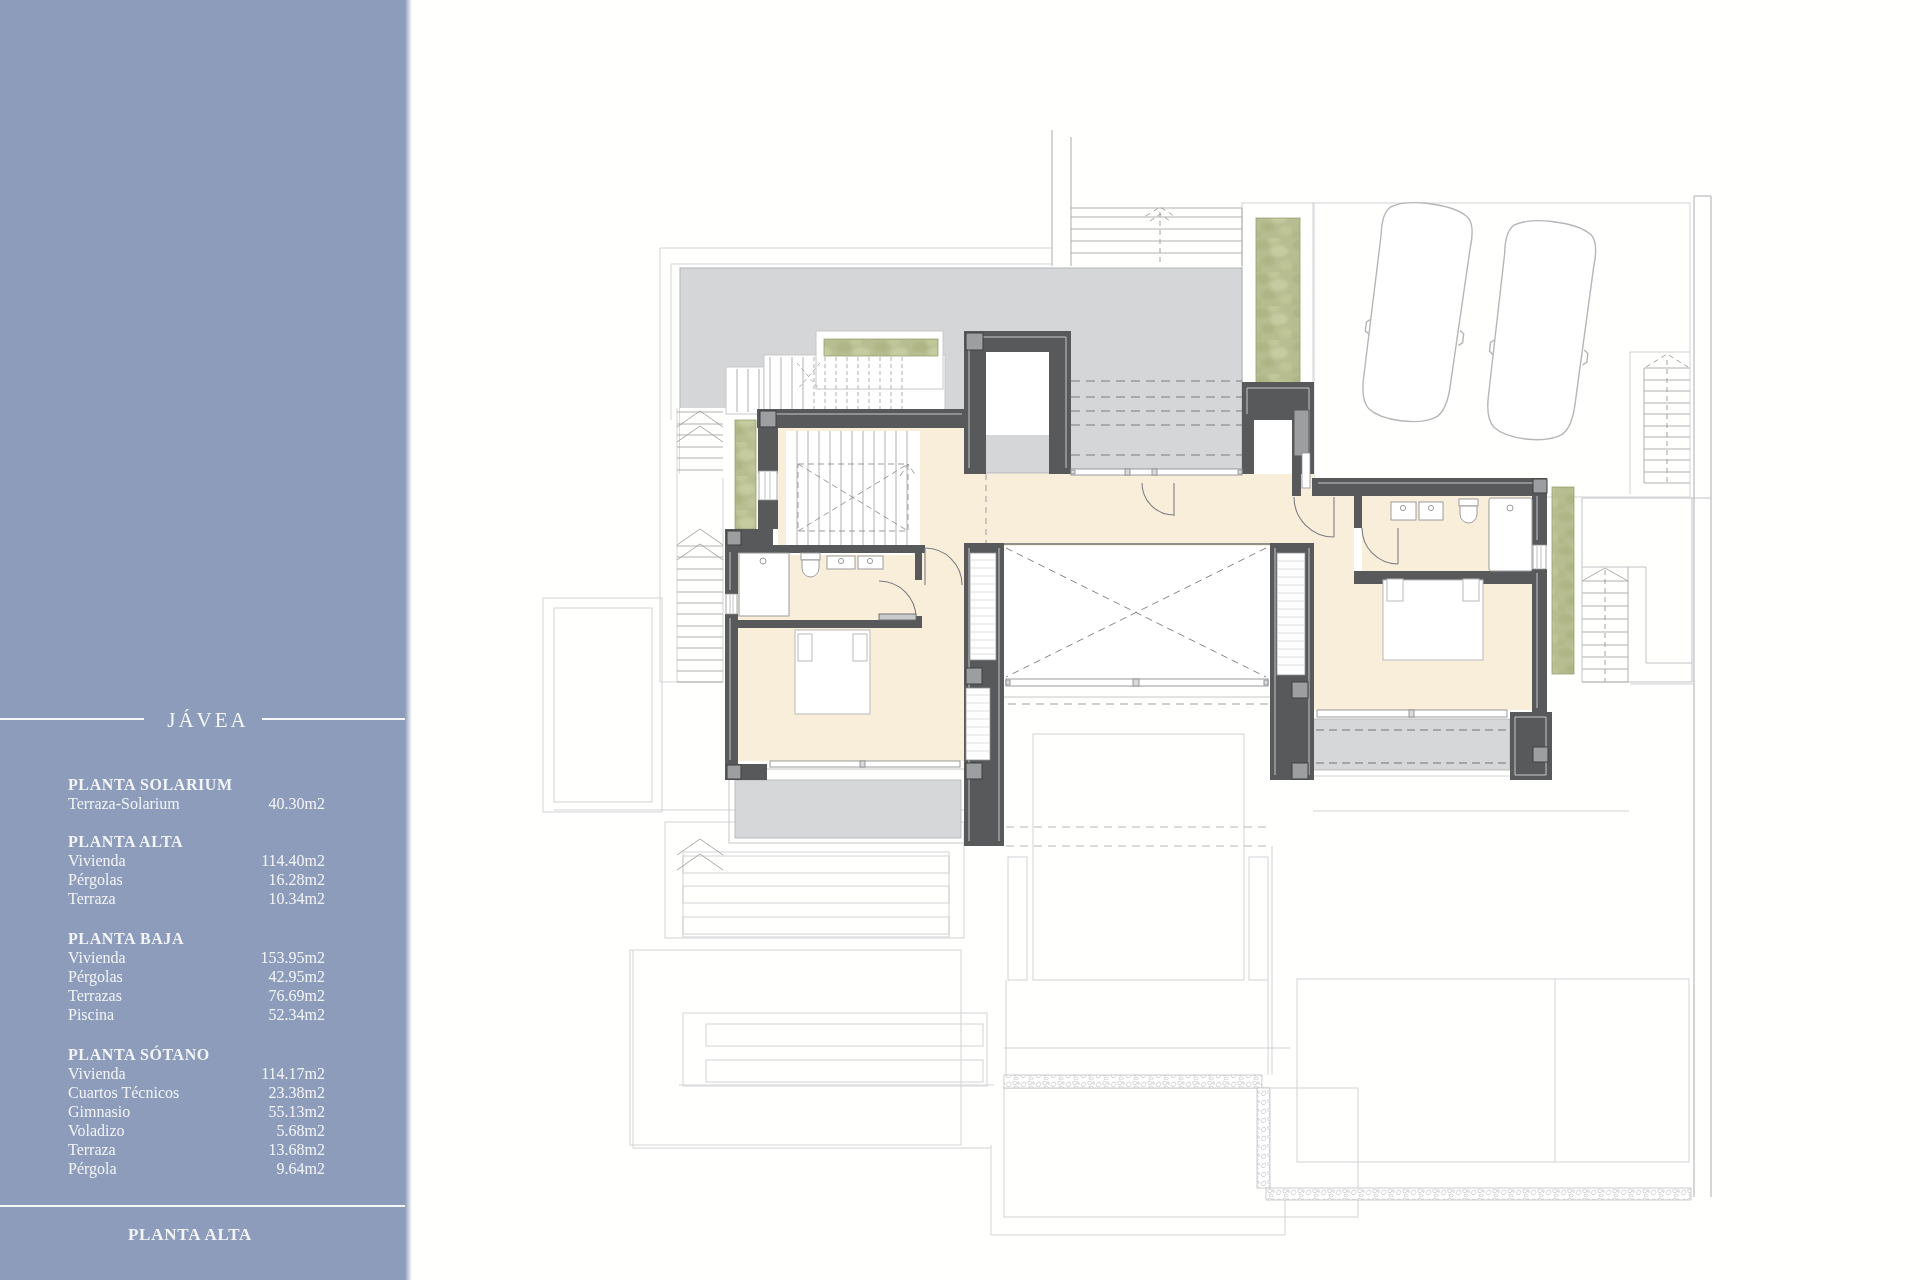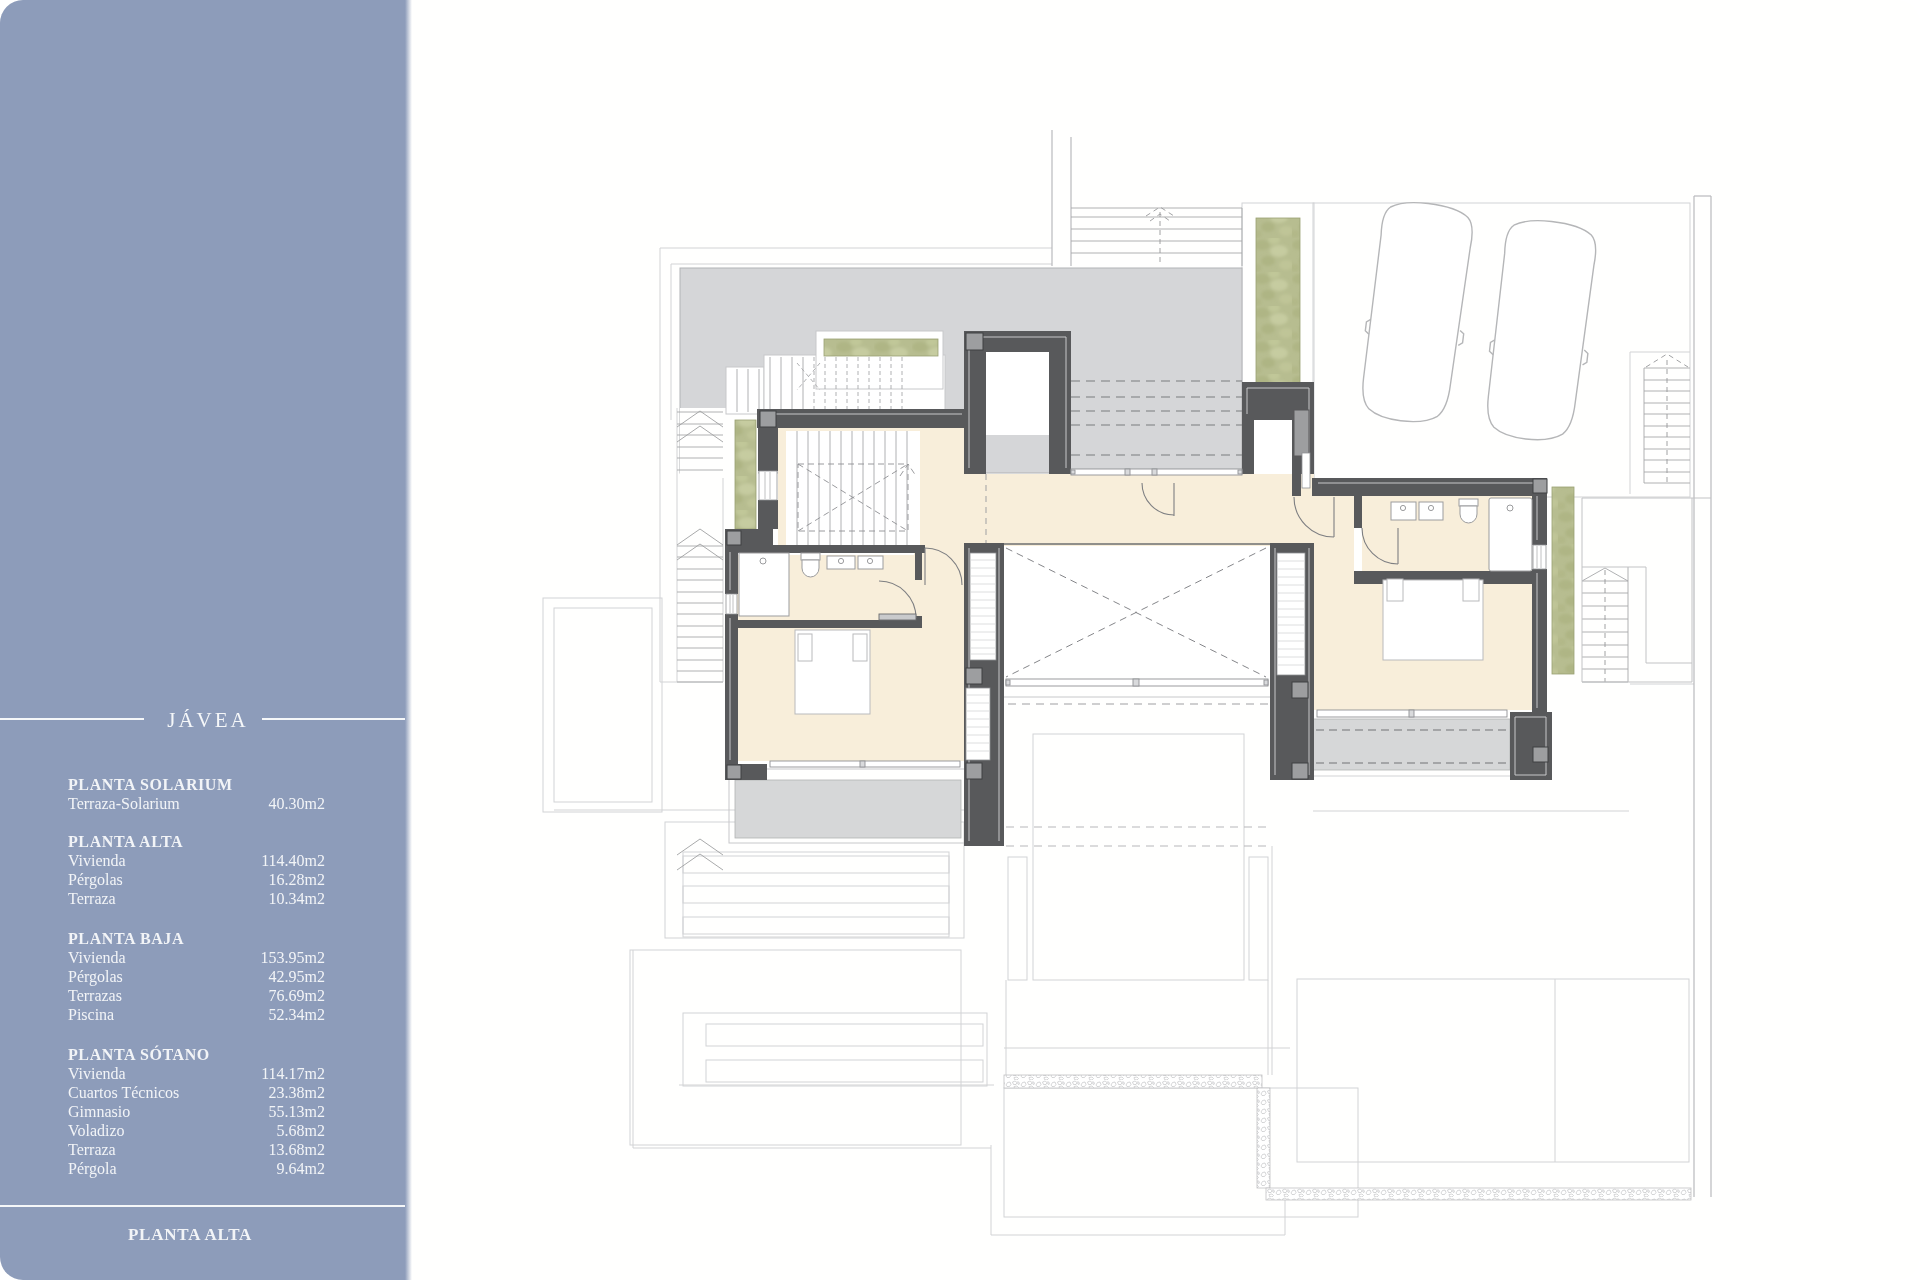--- a/index.html
+++ b/index.html
@@ -1,16 +1,16 @@
 <!DOCTYPE html>
 <html><head>
 <meta charset="utf-8">
 <style>
 html,body{margin:0;padding:0;background:#fff;}
-.page{position:relative;width:1920px;height:1280px;background:#fffffe;overflow:hidden;font-family:"Liberation Serif",serif;border-radius:23px;}
+.page{position:relative;width:1920px;height:1280px;background:#fffffe;overflow:hidden;font-family:"Liberation Serif",serif;}
 svg{position:absolute;top:0;left:0;}
 </style>
 </head>
 <body>
 <div class="page">
 <svg width="1920" height="1280" viewBox="0 0 1920 1280" xmlns="http://www.w3.org/2000/svg">
 <defs>
 <linearGradient id="edgeg" x1="0" y1="0" x2="1" y2="0">
 <stop offset="0" stop-color="#8d9cba"></stop>
           <stop offset="1" stop-color="#8d9cba" stop-opacity="0"></stop>

